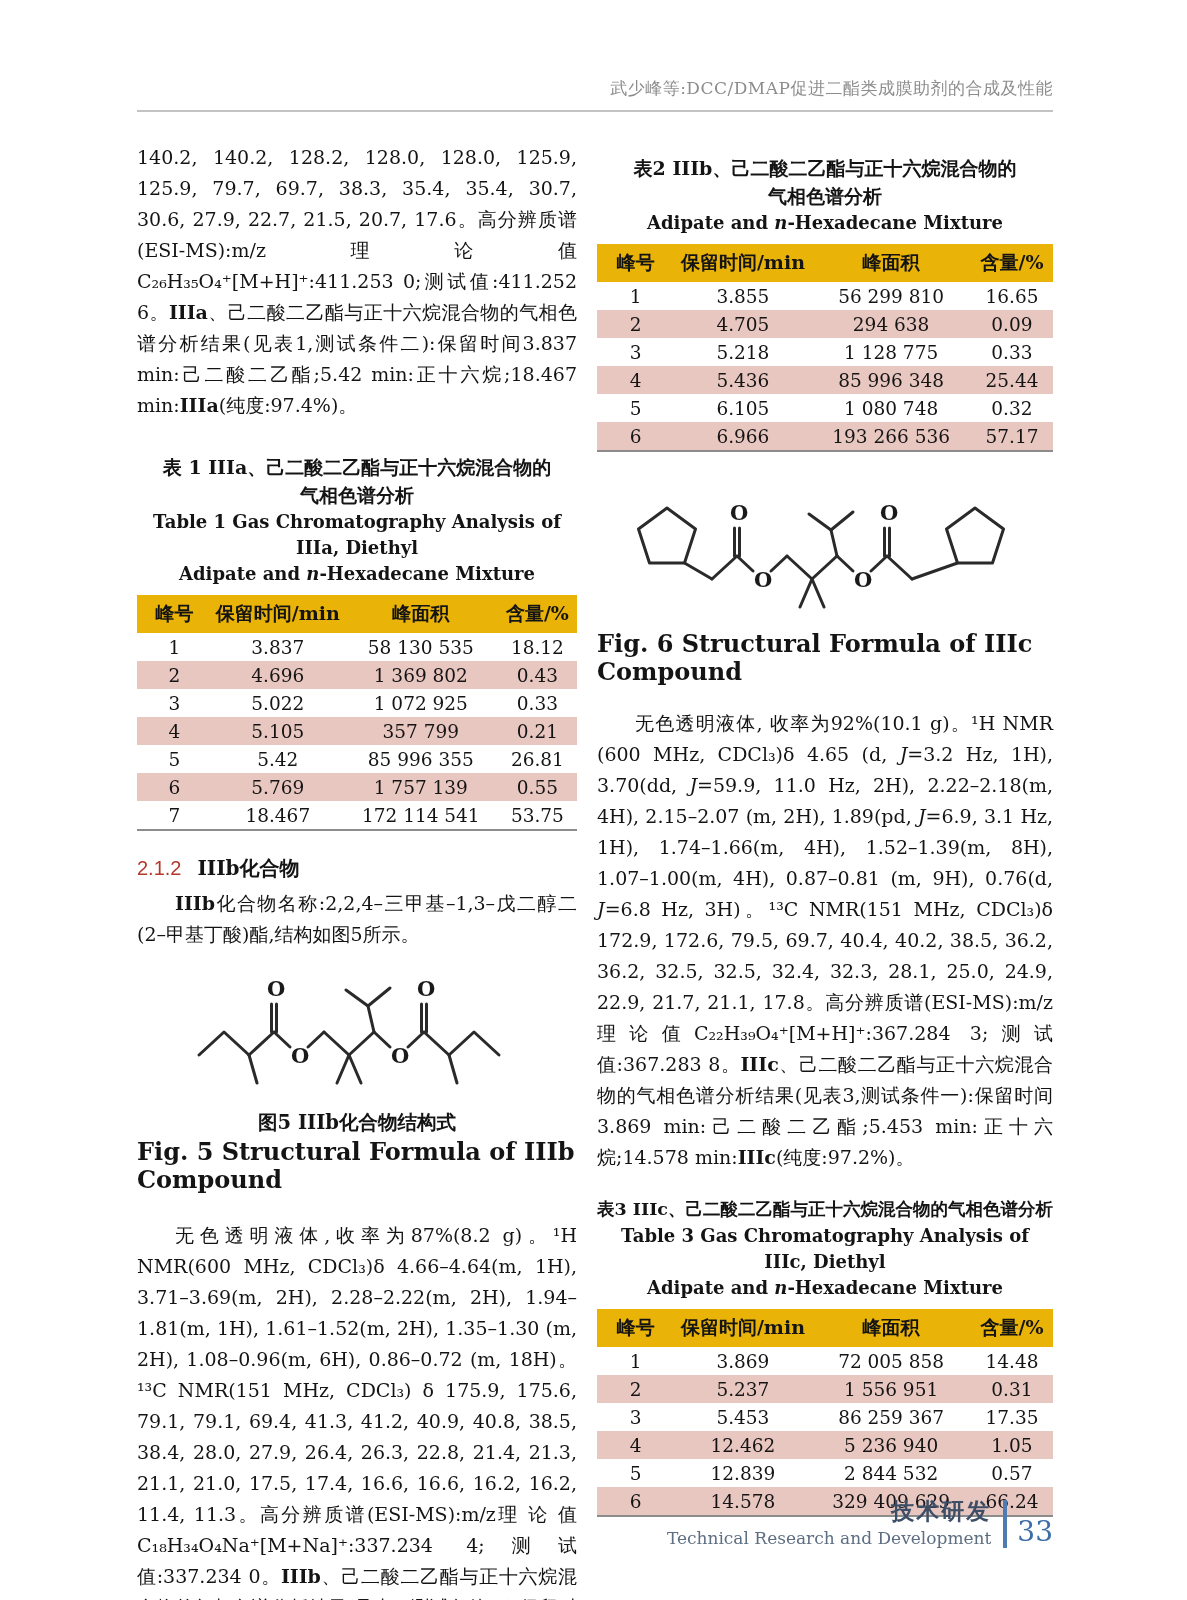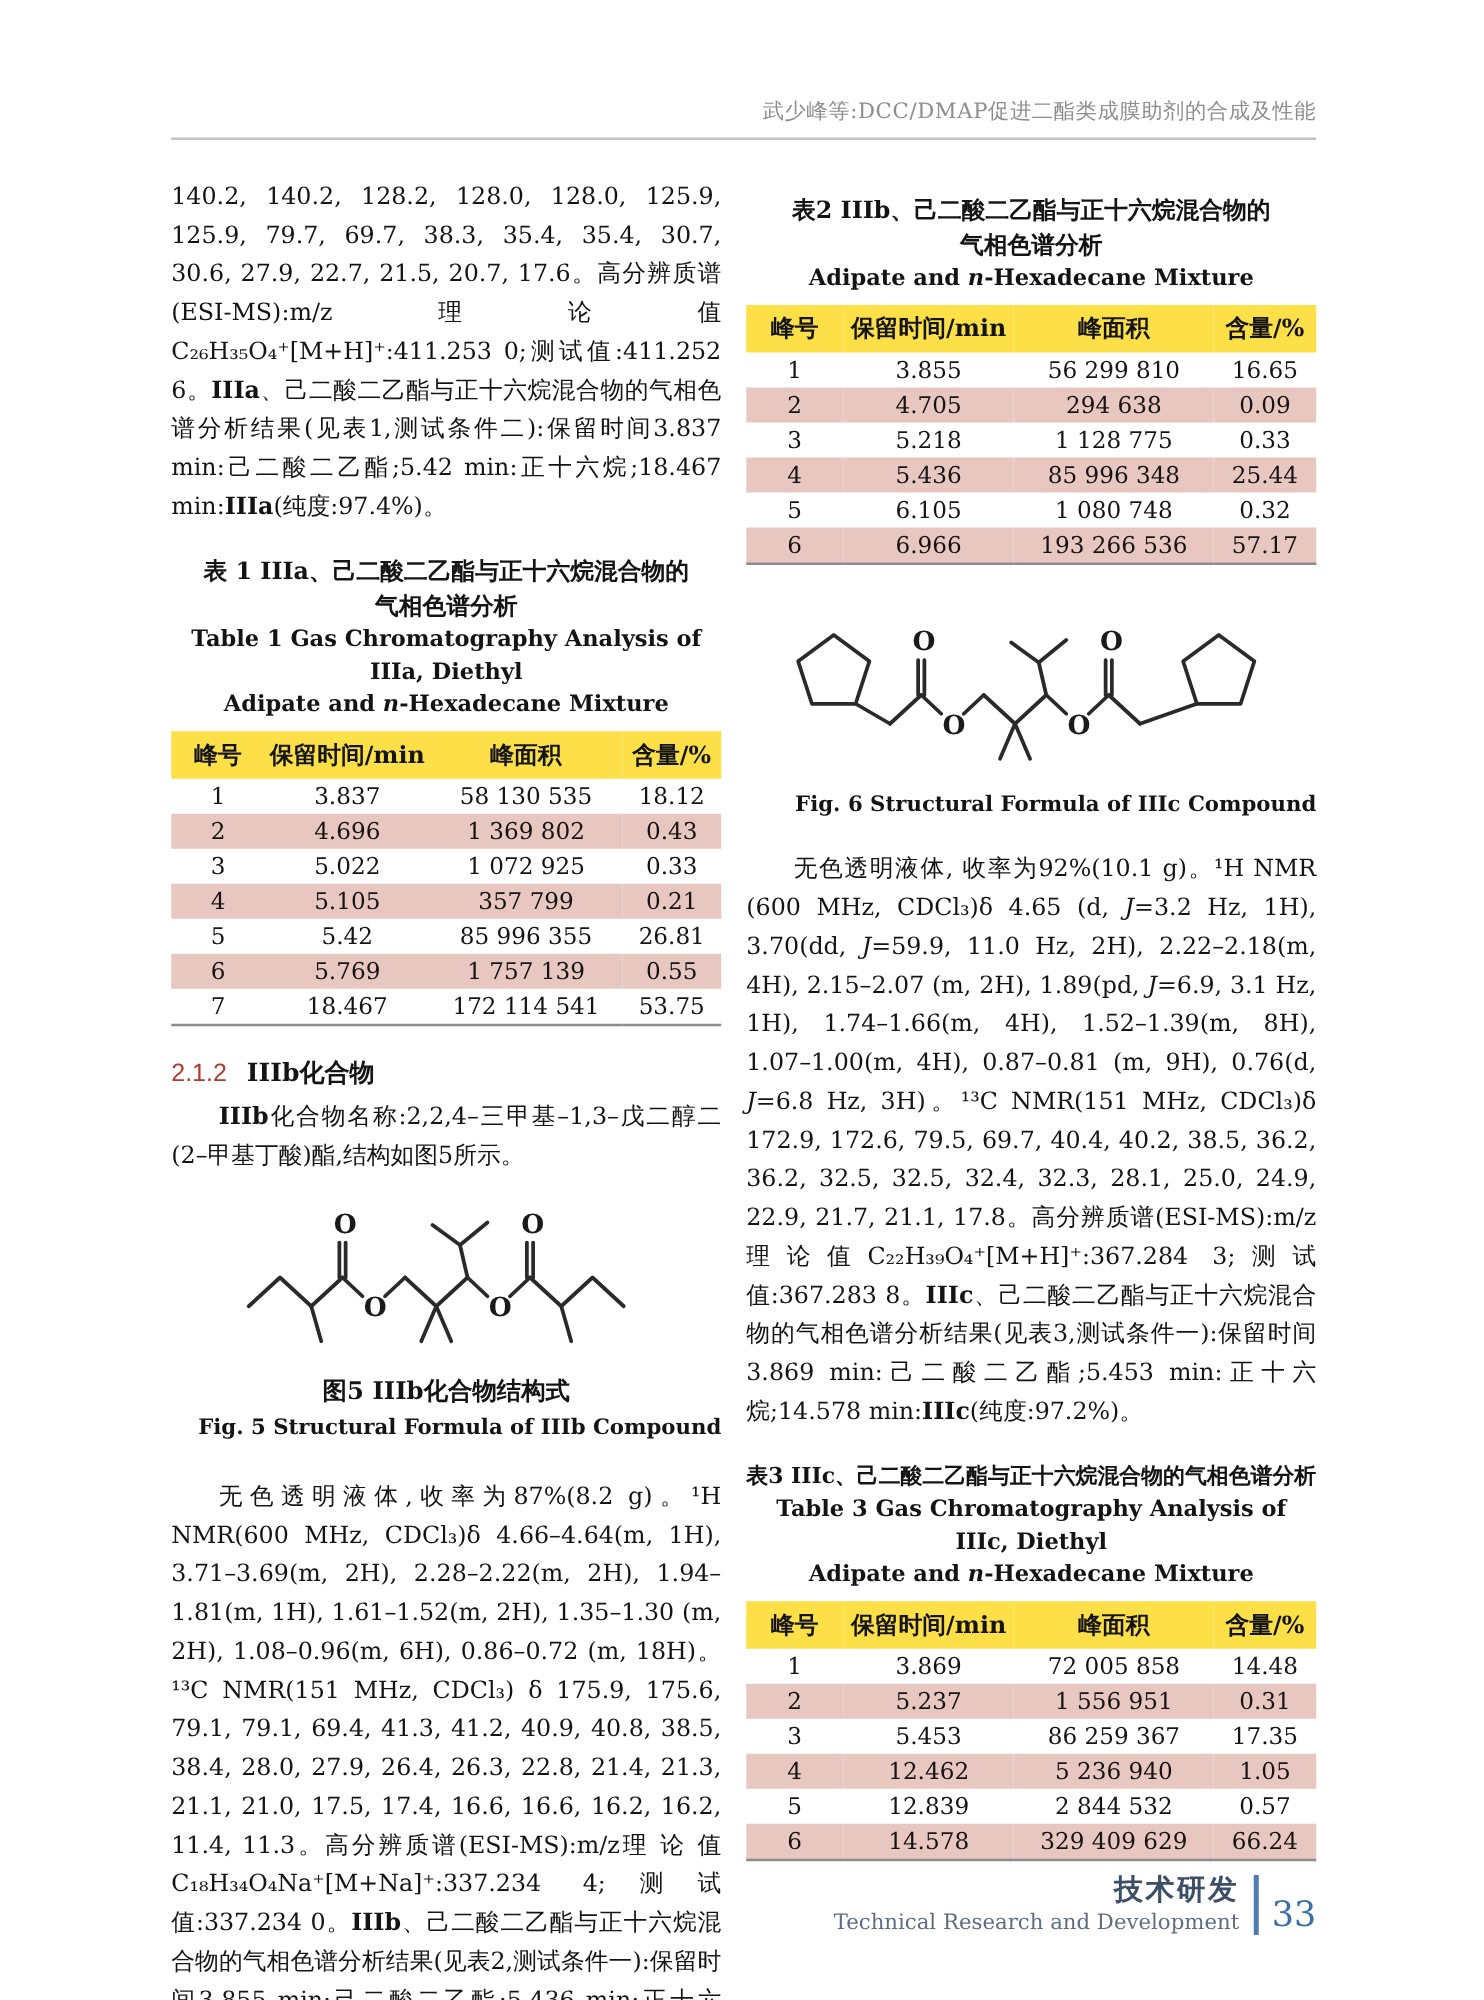--- a/index.html
+++ b/index.html
@@ -17,31 +17,31 @@
   .ital{font-style:italic;}
   .sec{font-size:20px;margin:14px 0 6px 0;}
   .sec-num{color:#b13a2c;font-family:"Liberation Sans","DejaVu Sans",sans-serif;font-size:20px;margin-right:16px;margin-top:36px;}
   .sec-title{font-weight:bold;}
   .tblock{margin-top:14px;}
   .tcap-cn{font-weight:bold;text-align:center;font-size:19px;line-height:28px;}
   .tcap-cn-small{font-weight:bold;text-align:center;font-size:17.5px;line-height:28px;}
   .tcap-en{font-weight:bold;text-align:center;font-size:18px;line-height:26px;}
   table.gc{width:100%;border-collapse:collapse;text-align:center;margin-top:8px;
     border-bottom:2px solid #8c8c8c;font-size:18.5px;}
-  table.gc th{background:#fde047;font-weight:bold;padding:6px 2px;font-size:19px;}
+  table.gc th{background:#eab308;font-weight:bold;padding:6px 2px;font-size:19px;}
   table.gc td{padding:2px 2px;height:24px;}
   table.gc tr.alt{background:#e9c7c1;}
   table.gc th:nth-child(1),table.gc td:nth-child(1){width:17%;}
   table.gc th:nth-child(2),table.gc td:nth-child(2){width:30%;}
   table.gc th:nth-child(3),table.gc td:nth-child(3){width:35%;}
   table.gc th:nth-child(4),table.gc td:nth-child(4){width:18%;}
   .figwrap{text-align:center;margin-top:10px;}
   .fig-svg{display:inline-block;}
   .fcap-cn{font-weight:bold;text-align:center;font-size:19.5px;line-height:30px;margin-top:4px;}
-  .fcap-en{font-weight:bold;text-align:right;font-size:17px;line-height:28px;}
+  .fcap-en{font-weight:bold;text-align:left;font-size:24px;line-height:28px;}
   .struct line,.struct polyline,.struct polygon{stroke:#2a2a2a;stroke-width:3;fill:none;stroke-linecap:round;stroke-linejoin:round;}
   .struct text{font-family:"DejaVu Serif","Liberation Serif",serif;font-size:21px;fill:#1a1a1a;font-weight:bold;}
   .footer{position:absolute;right:134px;bottom:52px;display:flex;align-items:flex-end;}
   .footer-left{text-align:right;}
   .footer-cn{font-size:23px;font-weight:bold;color:#3d4f66;font-family:"Liberation Sans","DejaVu Sans",sans-serif;letter-spacing:2px;}
   .footer-en{font-size:17px;color:#5d6e83;margin-top:1px;font-family:"DejaVu Serif","Liberation Serif",serif;}
   .footer-bar{width:4px;height:48px;background:#4f7cb0;margin:0 10px 0 12px;}
   .footer-page{font-size:28px;color:#3c6da8;}
 </style>
 </head>
@@ -51,21 +51,21 @@
   <div class="content">
 
     <div class="running-head">武少峰等:DCC/DMAP促进二酯类成膜助剂的合成及性能</div>
 
     <div class="cols">
 
       <div class="col-l">
 
         <div class="para"><span>140.2, 140.2, 128.2, 128.0, 128.0, 125.9, 125.9, 79.7, 69.7, 38.3, 35.4, 35.4, 30.7, 30.6, 27.9, 22.7, 21.5, 20.7, 17.6。高分辨质谱(ESI-MS):m/z理论值C₂₆H₃₅O₄⁺[M+H]⁺:411.253 0;测试值:411.252 6。</span><span class="bold">IIIa</span><span>、己二酸二乙酯与正十六烷混合物的气相色谱分析结果(见表1,测试条件二):保留时间3.837 min:己二酸二乙酯;5.42 min:正十六烷;18.467 min:</span><span class="bold">IIIa</span><span>(纯度:97.4%)。</span></div>
 
-        <div class="tblock" style="margin-top:22px;">
+        <div class="tblock" style="margin-top:32px;">
           <div class="tcap-cn">表 1   IIIa、己二酸二乙酯与正十六烷混合物的</div>
           <div class="tcap-cn">气相色谱分析</div>
           <div class="tcap-en">Table 1   Gas Chromatography Analysis of IIIa, Diethyl</div>
           <div class="tcap-en"><span>Adipate and </span><span class="ital">n</span><span>-Hexadecane Mixture</span></div>
           <table class="gc">
               <thead>
                 <tr>
                   <th>峰号</th>
                   <th>保留时间/min</th>
                   <th>峰面积</th>

